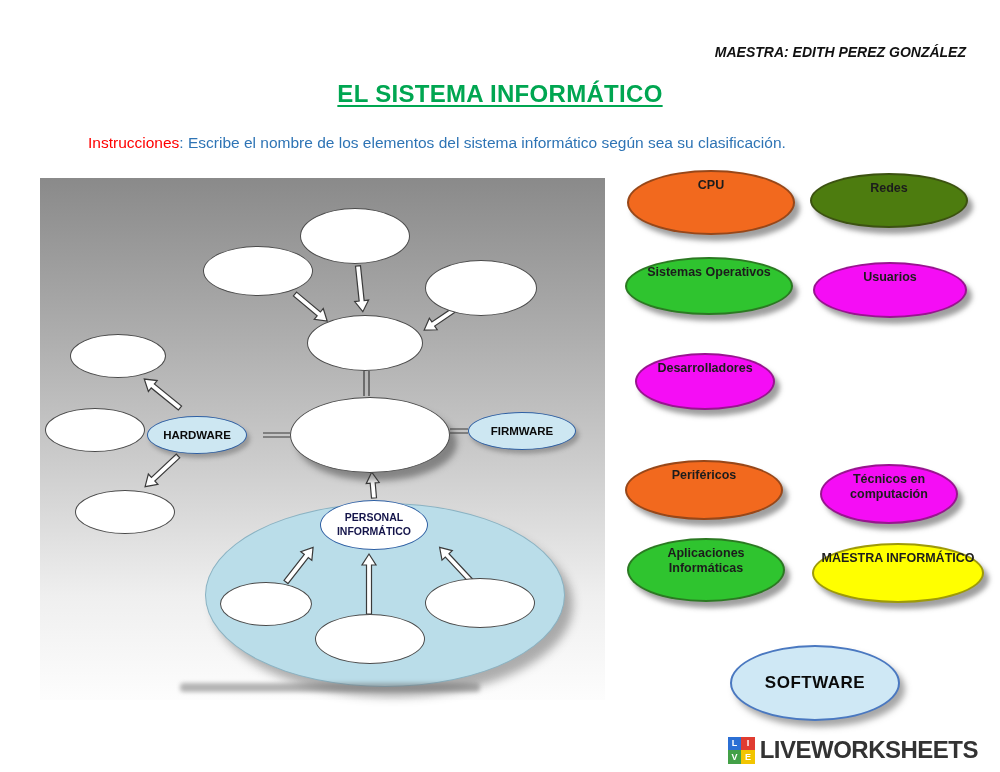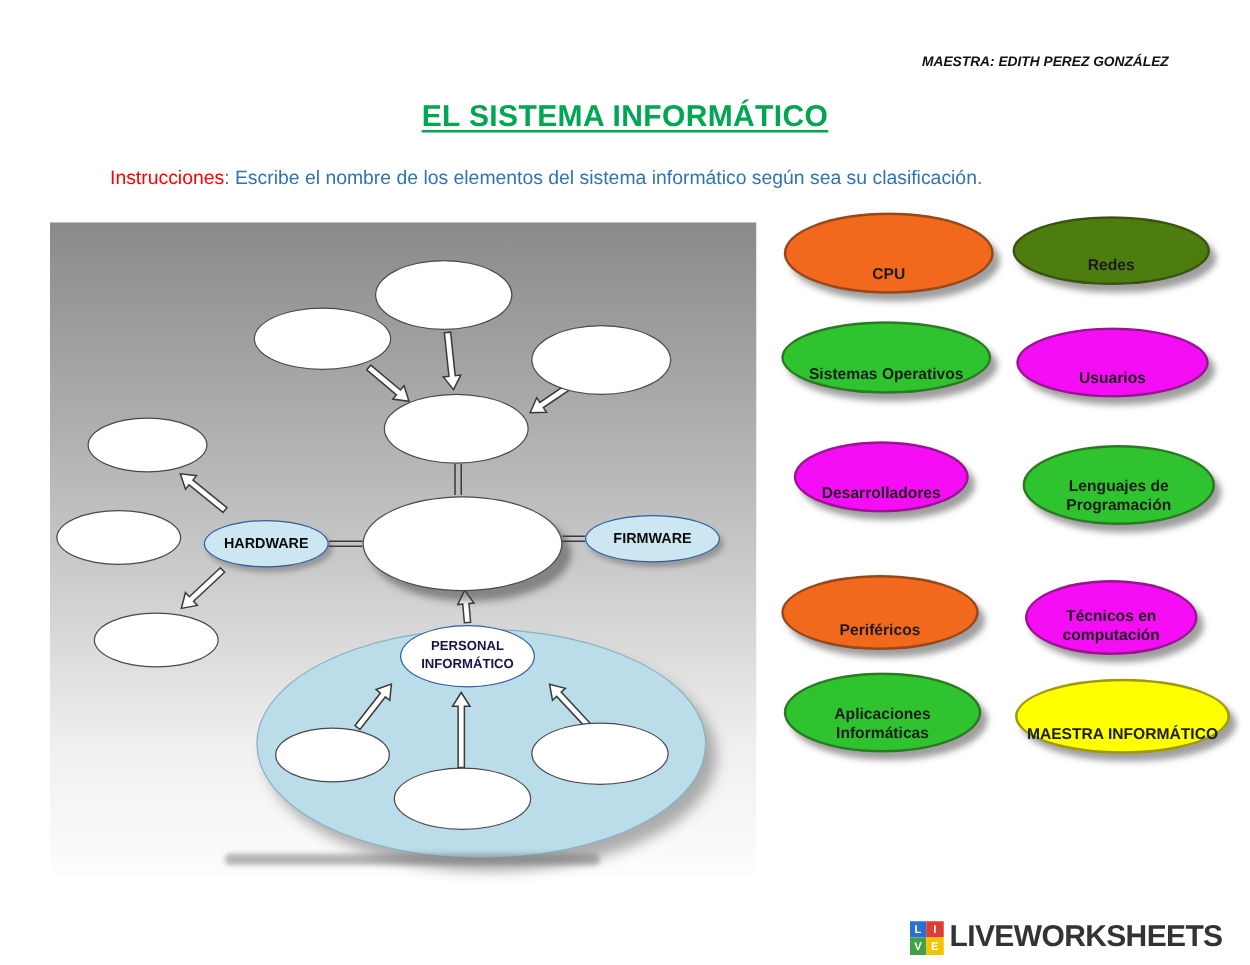--- a/index.html
+++ b/index.html
@@ -6,22 +6,22 @@
   html,body { width:1000px; height:772px; }
   body {
     background:#ffffff;
     font-family:"Liberation Sans", sans-serif;
     position:relative;
     overflow:hidden;
   }
   .page { position:absolute; inset:0; }
 
   .teacher {
-    position:absolute; top:44px; right:65px;
-    font-size:11px; font-weight:bold; font-style:italic; color:#111;
+    position:absolute; top:44px; right:34px;
+    font-size:14px; font-weight:bold; font-style:italic; color:#111;
   }
   .title {
     position:absolute; top:80px; left:0; width:100%;
     text-align:center; font-size:24px; font-weight:bold;
     color:#00a651; text-decoration:underline; text-underline-offset:3px;
     letter-spacing:0.3px;
   }
   .instructions {
     position:absolute; top:134px; left:88px;
     font-size:15.5px; white-space:nowrap;
@@ -59,21 +59,21 @@
   .watermark {
     position:absolute; left:140px; top:505px; width:300px; height:9px;
     background:rgba(110,110,110,0.5); filter:blur(2px); border-radius:4px; z-index:4;
   }
 
   
   .opt {
     position:absolute; border-radius:50%;
     border:2px solid rgba(40,30,20,0.45);
     box-shadow:5px 6px 5px rgba(80,80,80,0.55);
-    display:flex; align-items:flex-end; justify-content:center;
+    display:flex; align-items:flex-start; justify-content:center;
     text-align:center; font-weight:bold; font-size:12.5px; color:#1c1c1c;
     line-height:1.2; padding:6px;
   }
   .software {
     position:absolute; left:730px; top:645px; width:170px; height:76px;
     border-radius:50%; background:#cfe8f5; border:2px solid #4a78c0;
     box-shadow:5px 6px 6px rgba(80,80,80,0.5);
     display:flex; align-items:center; justify-content:center;
     font-weight:bold; font-size:17px; color:#0a0a0a; letter-spacing:0.5px;
   }
@@ -138,21 +138,21 @@
     <div class="node empty" style="left:385px;top:82px;width:112px;height:56px;"></div>
     <div class="node empty" style="left:267px;top:137px;width:116px;height:56px;"></div>
     <div class="node empty" style="left:30px;top:156px;width:96px;height:44px;"></div>
     <div class="node empty" style="left:5px;top:230px;width:100px;height:44px;"></div>
     <div class="node empty hubshadow" style="left:250px;top:219px;width:160px;height:76px;"></div>
     <div class="node empty" style="left:35px;top:312px;width:100px;height:44px;"></div>
     <div class="node empty" style="left:180px;top:404px;width:92px;height:44px;"></div>
     <div class="node empty" style="left:275px;top:436px;width:110px;height:50px;"></div>
     <div class="node empty" style="left:385px;top:400px;width:110px;height:50px;"></div>
 
-    <div class="node label-blue" style="left:123px;top:238px;width:100px;height:38px;">HARDWARE</div>
+    <div class="node label-blue" style="left:107px;top:238px;width:100px;height:38px;">HARDWARE</div>
     <div class="node label-blue" style="left:428px;top:234px;width:108px;height:38px;">FIRMWARE</div>
     <div class="node label-white" style="left:280px;top:322px;width:108px;height:50px;">PERSONAL INFORMÁTICO</div>
 
     <div class="watermark"></div>
   </div>
 
   <div class="opt" style="left: 627px; top: 170px; width: 168px; height: 65px; background: rgb(242, 105, 30);">
     <span>CPU</span>
   </div>
   <div class="opt" style="left: 810px; top: 173px; width: 158px; height: 55px; background: #4d7c0f;">
@@ -160,36 +160,36 @@
   </div>
   <div class="opt" style="left: 625px; top: 257px; width: 168px; height: 58px; background: rgb(47, 196, 47);">
     <span>Sistemas Operativos</span>
   </div>
   <div class="opt" style="left: 813px; top: 262px; width: 154px; height: 56px; background: rgb(245, 13, 245);">
     <span>Usuarios</span>
   </div>
   <div class="opt" style="left: 635px; top: 353px; width: 140px; height: 57px; background: rgb(245, 13, 245);">
     <span>Desarrolladores</span>
   </div>
-  <div class="opt" style="left: 818px; top: 356px; width: 154px; height: 64px; background: rgb(47, 196, 47);">
-    <span>Lenguajes de Programación</span>
-  </div>
   <div class="opt" style="left: 820px; top: 464px; width: 138px; height: 60px; background: rgb(245, 13, 245);">
     <span>Técnicos en computación</span>
   </div>
   <div class="opt" style="left: 625px; top: 460px; width: 158px; height: 60px; background: rgb(242, 105, 30);">
     <span>Periféricos</span>
   </div>
   <div class="opt" style="left: 627px; top: 538px; width: 158px; height: 64px; background: rgb(47, 196, 47);">
     <span>Aplicaciones Informáticas</span>
   </div>
   <div class="opt" style="left: 812px; top: 543px; width: 172px; height: 60px; background: rgb(255, 255, 0);">
     <span>MAESTRA INFORMÁTICO</span>
   </div>
 
+  <div class="software">
+    <span>SOFTWARE</span>
+  </div>
 
   <div class="footer">
     <div class="logo">
       <span class="sq-l">L</span>
       <span class="sq-i">I</span>
       <span class="sq-v">V</span>
       <span class="sq-e">E</span>
     </div>
     <div class="brand">LIVEWORKSHEETS</div>
   </div>

